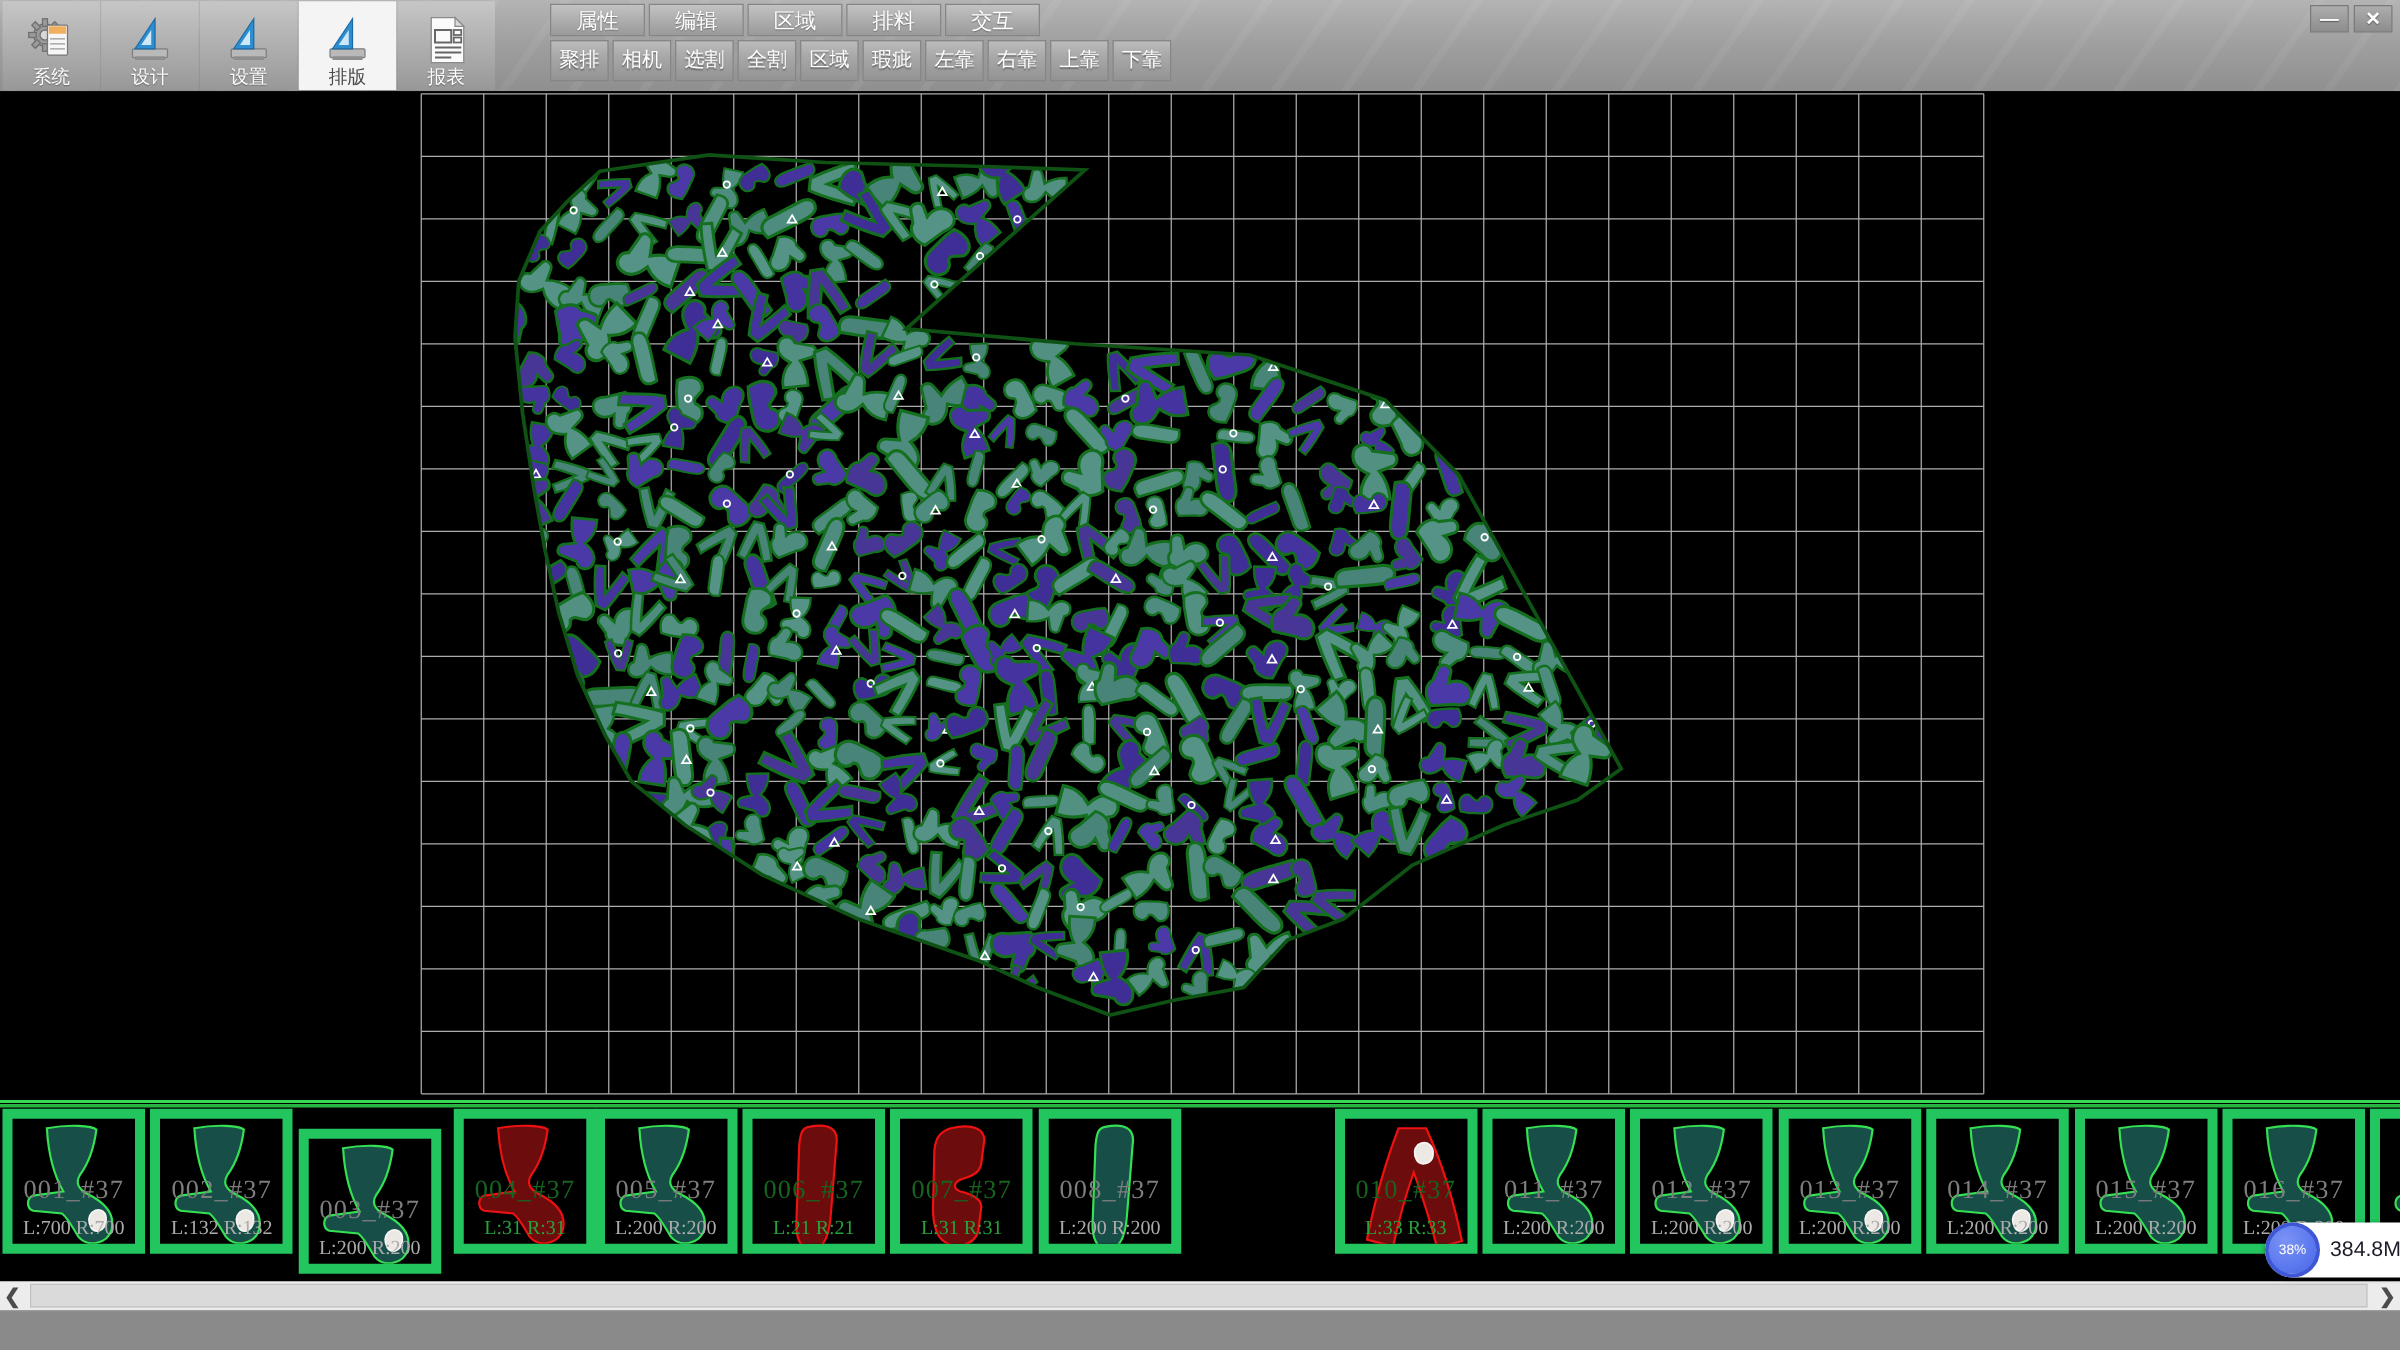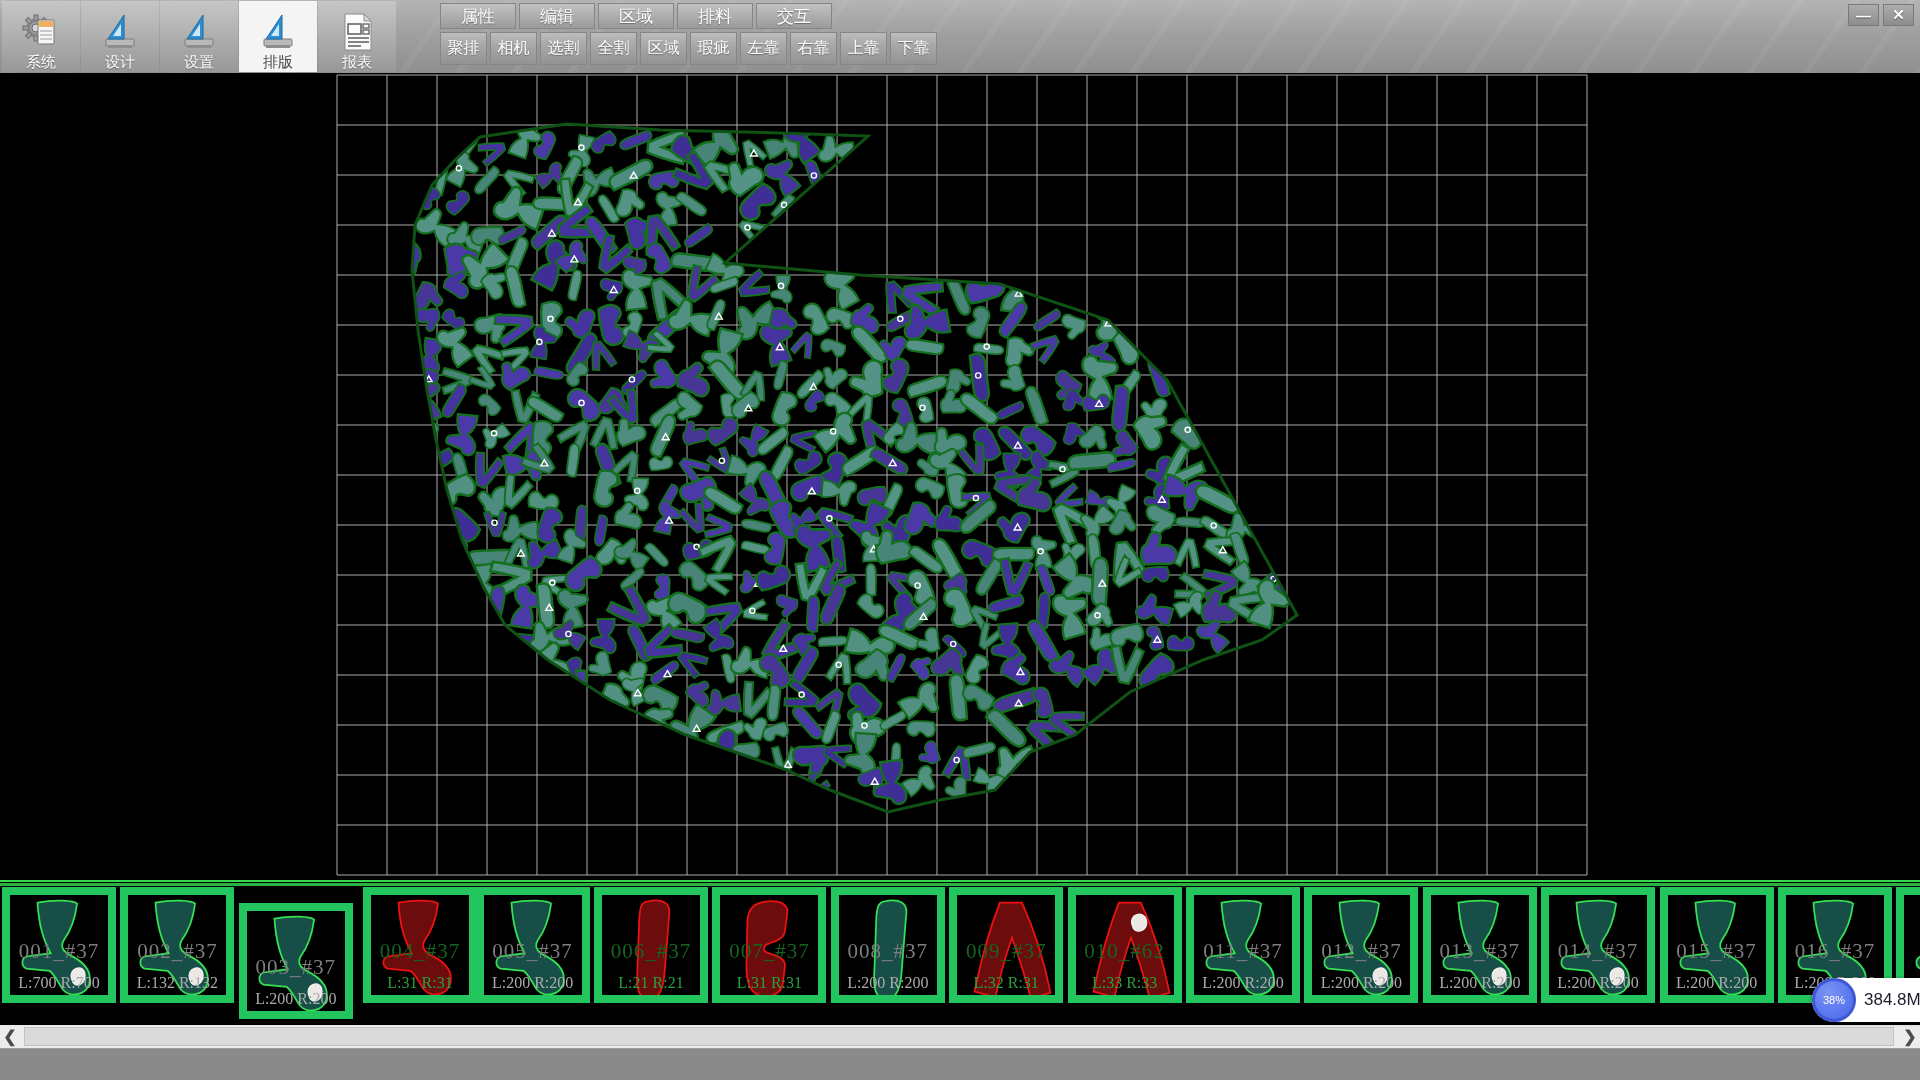--- a/index.html
+++ b/index.html
@@ -925,33 +925,26 @@
         <div class="t-label">007_#37</div>
         <div class="t-info">L:31 R:31</div>
       </div>
       <div class="thumb teal" style="left: 830.8px;">
         <svg width="110" height="112" viewBox="-3 0 100 100">
           <path d="M38,5 C52,2 60,6 58,18 L54,68 C53,85 48,94 40,94 C32,94 28,86 29,72 L31,18 C32,9 33,6 38,5 Z" fill="#174f48" stroke="#35e052" stroke-width="1.6"></path>
         </svg>
         <div class="t-label">008_#37</div>
         <div class="t-info">L:200 R:200</div>
       </div>
-      <div class="thumb red" style="left: 949.2px;">
-        <svg width="110" height="112" viewBox="-3 0 100 100">
-          <path d="M36,6 L56,6 C67,30 76,58 82,88 L64,93 C59,73 53,55 47,38 C41,55 36,73 32,92 L13,87 C19,57 27,29 36,6 Z" fill="#6c0c0c" stroke="#ee1111" stroke-width="1.6"></path>
-        </svg>
-        <div class="t-label">009_#37</div>
-        <div class="t-info">L:32 R:31</div>
-      </div>
       <div class="thumb red" style="left: 1067.6px;">
         <svg width="110" height="112" viewBox="-3 0 100 100">
           <path d="M36,6 L56,6 C67,30 76,58 82,88 L64,93 C59,73 53,55 47,38 C41,55 36,73 32,92 L13,87 C19,57 27,29 36,6 Z" fill="#6c0c0c" stroke="#ee1111" stroke-width="1.6"></path>
           <path d="M50,18 C57,14 62,19 61,26 C60,32 52,34 49,29 C47,25 47,21 50,18 Z" fill="#ece8e4" stroke="#f5f5f5" stroke-width="1.2"></path>
         </svg>
-        <div class="t-label">010_#62</div>
+        <div class="t-label">010_#37</div>
         <div class="t-info">L:33 R:33</div>
       </div>
       <div class="thumb teal" style="left: 1186px;">
         <svg width="110" height="112" viewBox="-3 0 100 100">
           <path d="M22,6 C38,3 55,4 58,7 C56,22 52,32 46,40 C43,45 44,50 52,54 C64,60 72,68 69,80 C66,90 52,93 45,85 C41,79 38,72 33,68 L12,66 C7,64 7,57 12,55 L34,52 C27,40 23,24 22,6 Z" fill="#174f48" stroke="#35e052" stroke-width="1.6"></path>
         </svg>
         <div class="t-label">011_#37</div>
         <div class="t-info">L:200 R:200</div>
       </div>
       <div class="thumb teal" style="left: 1304.4px;">

